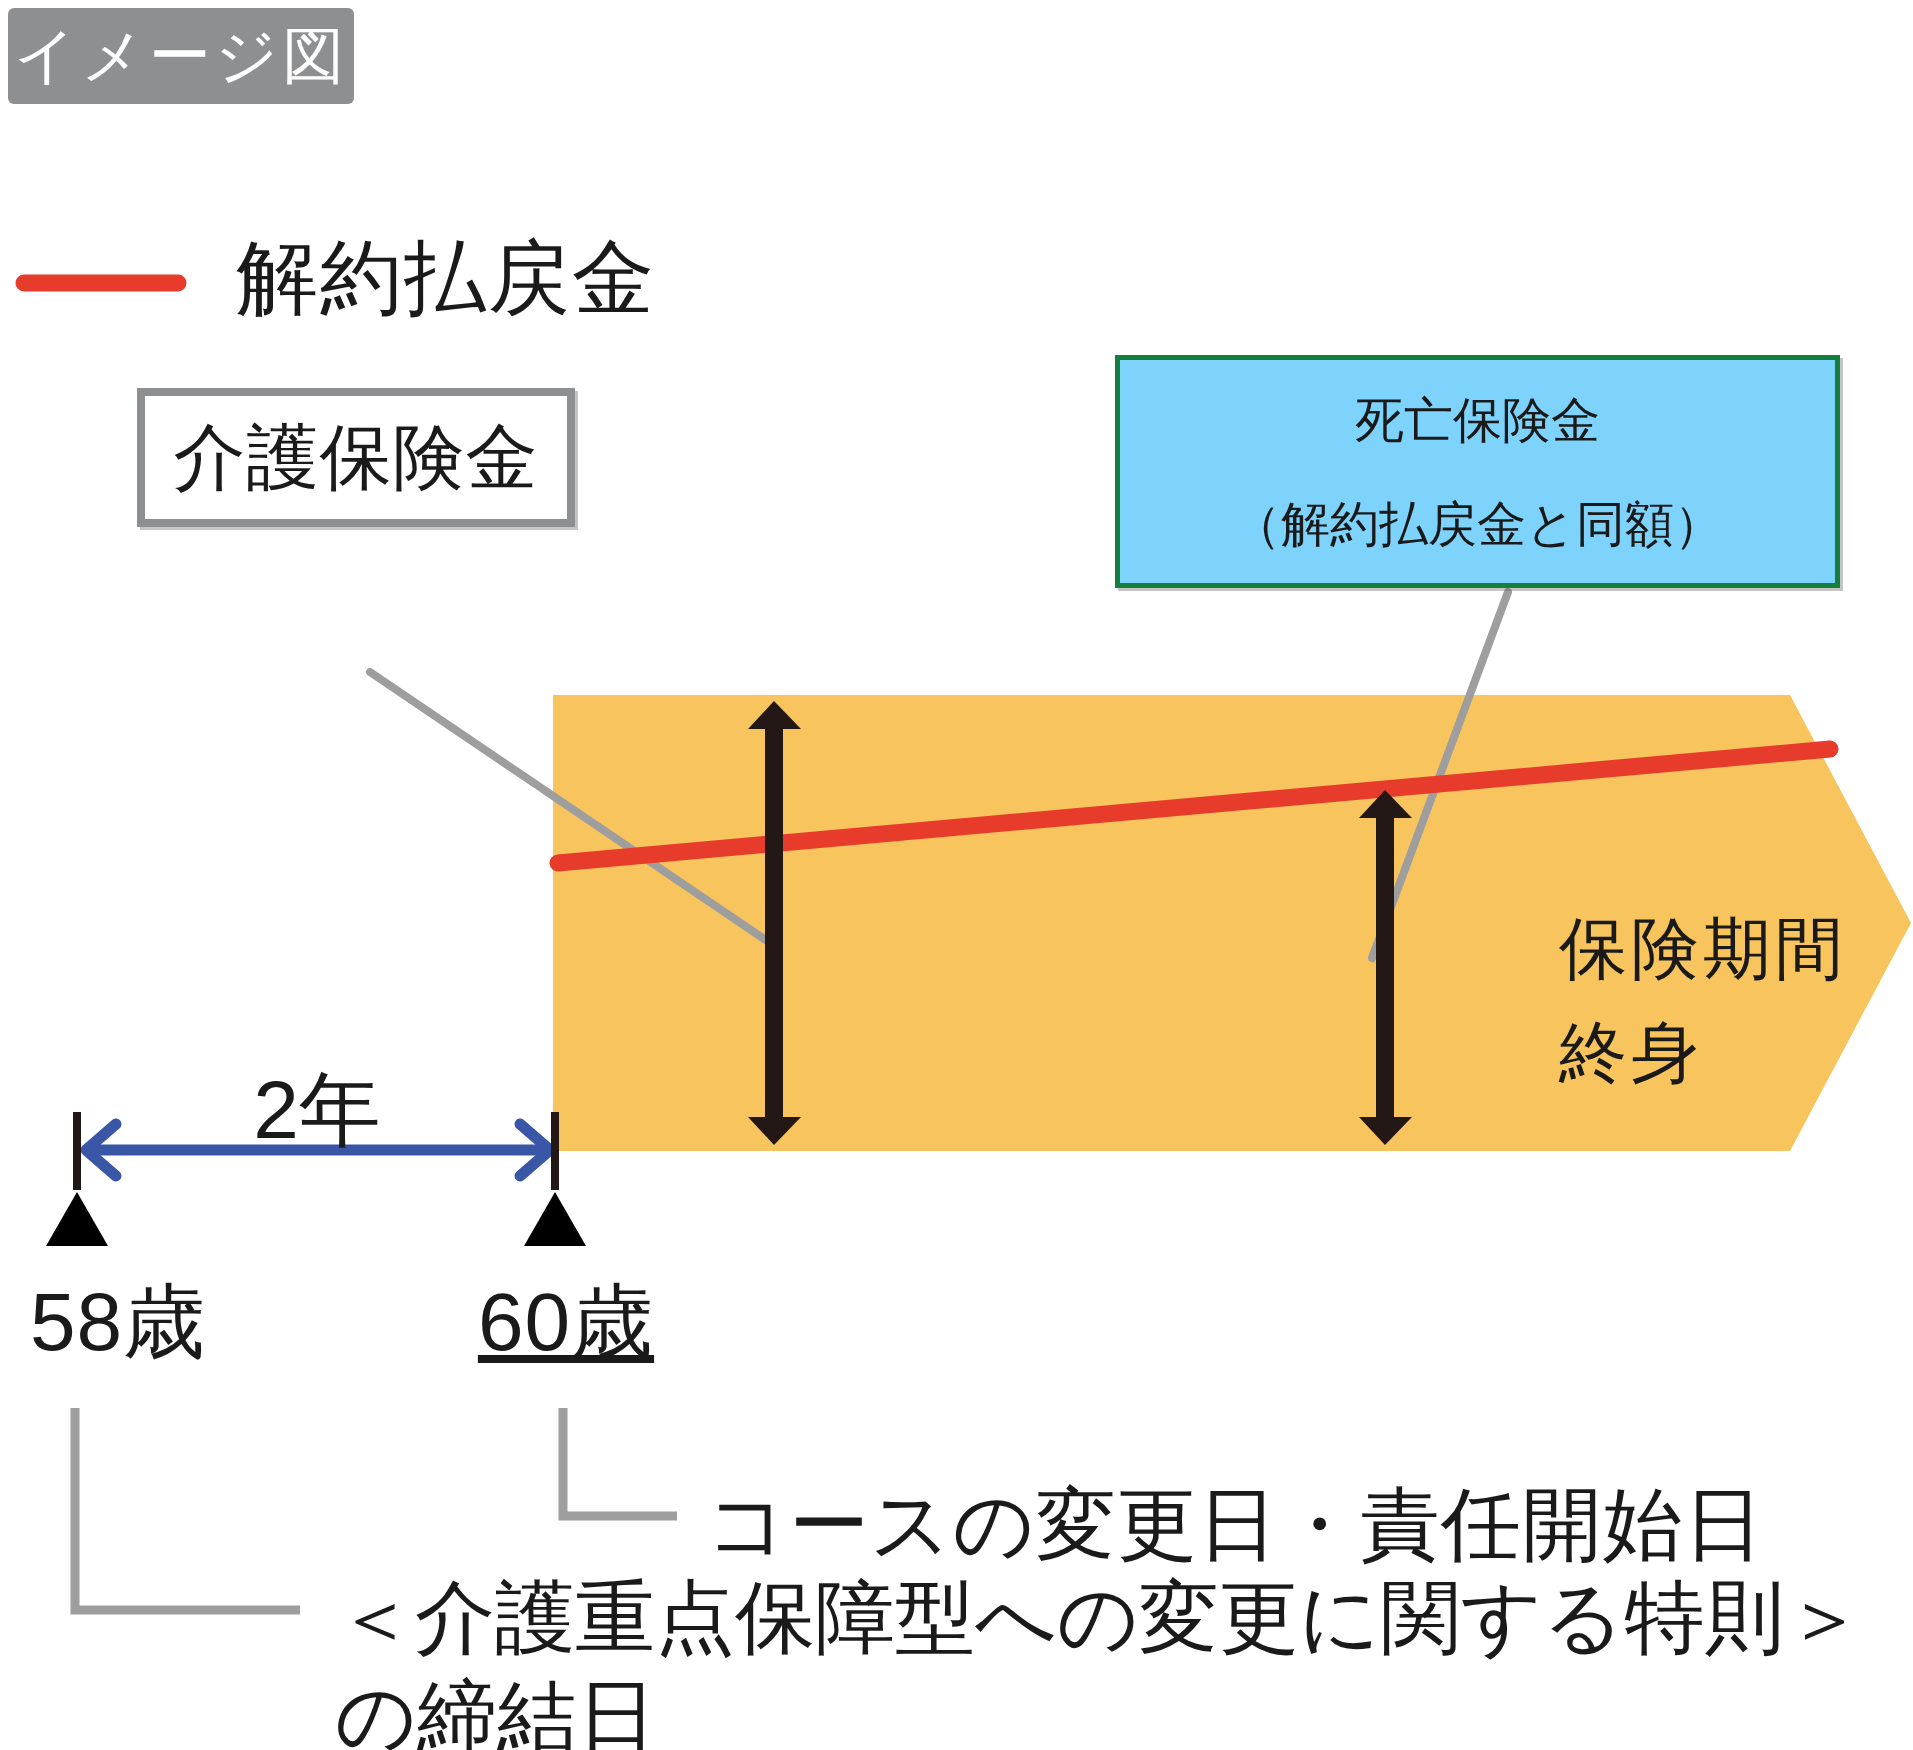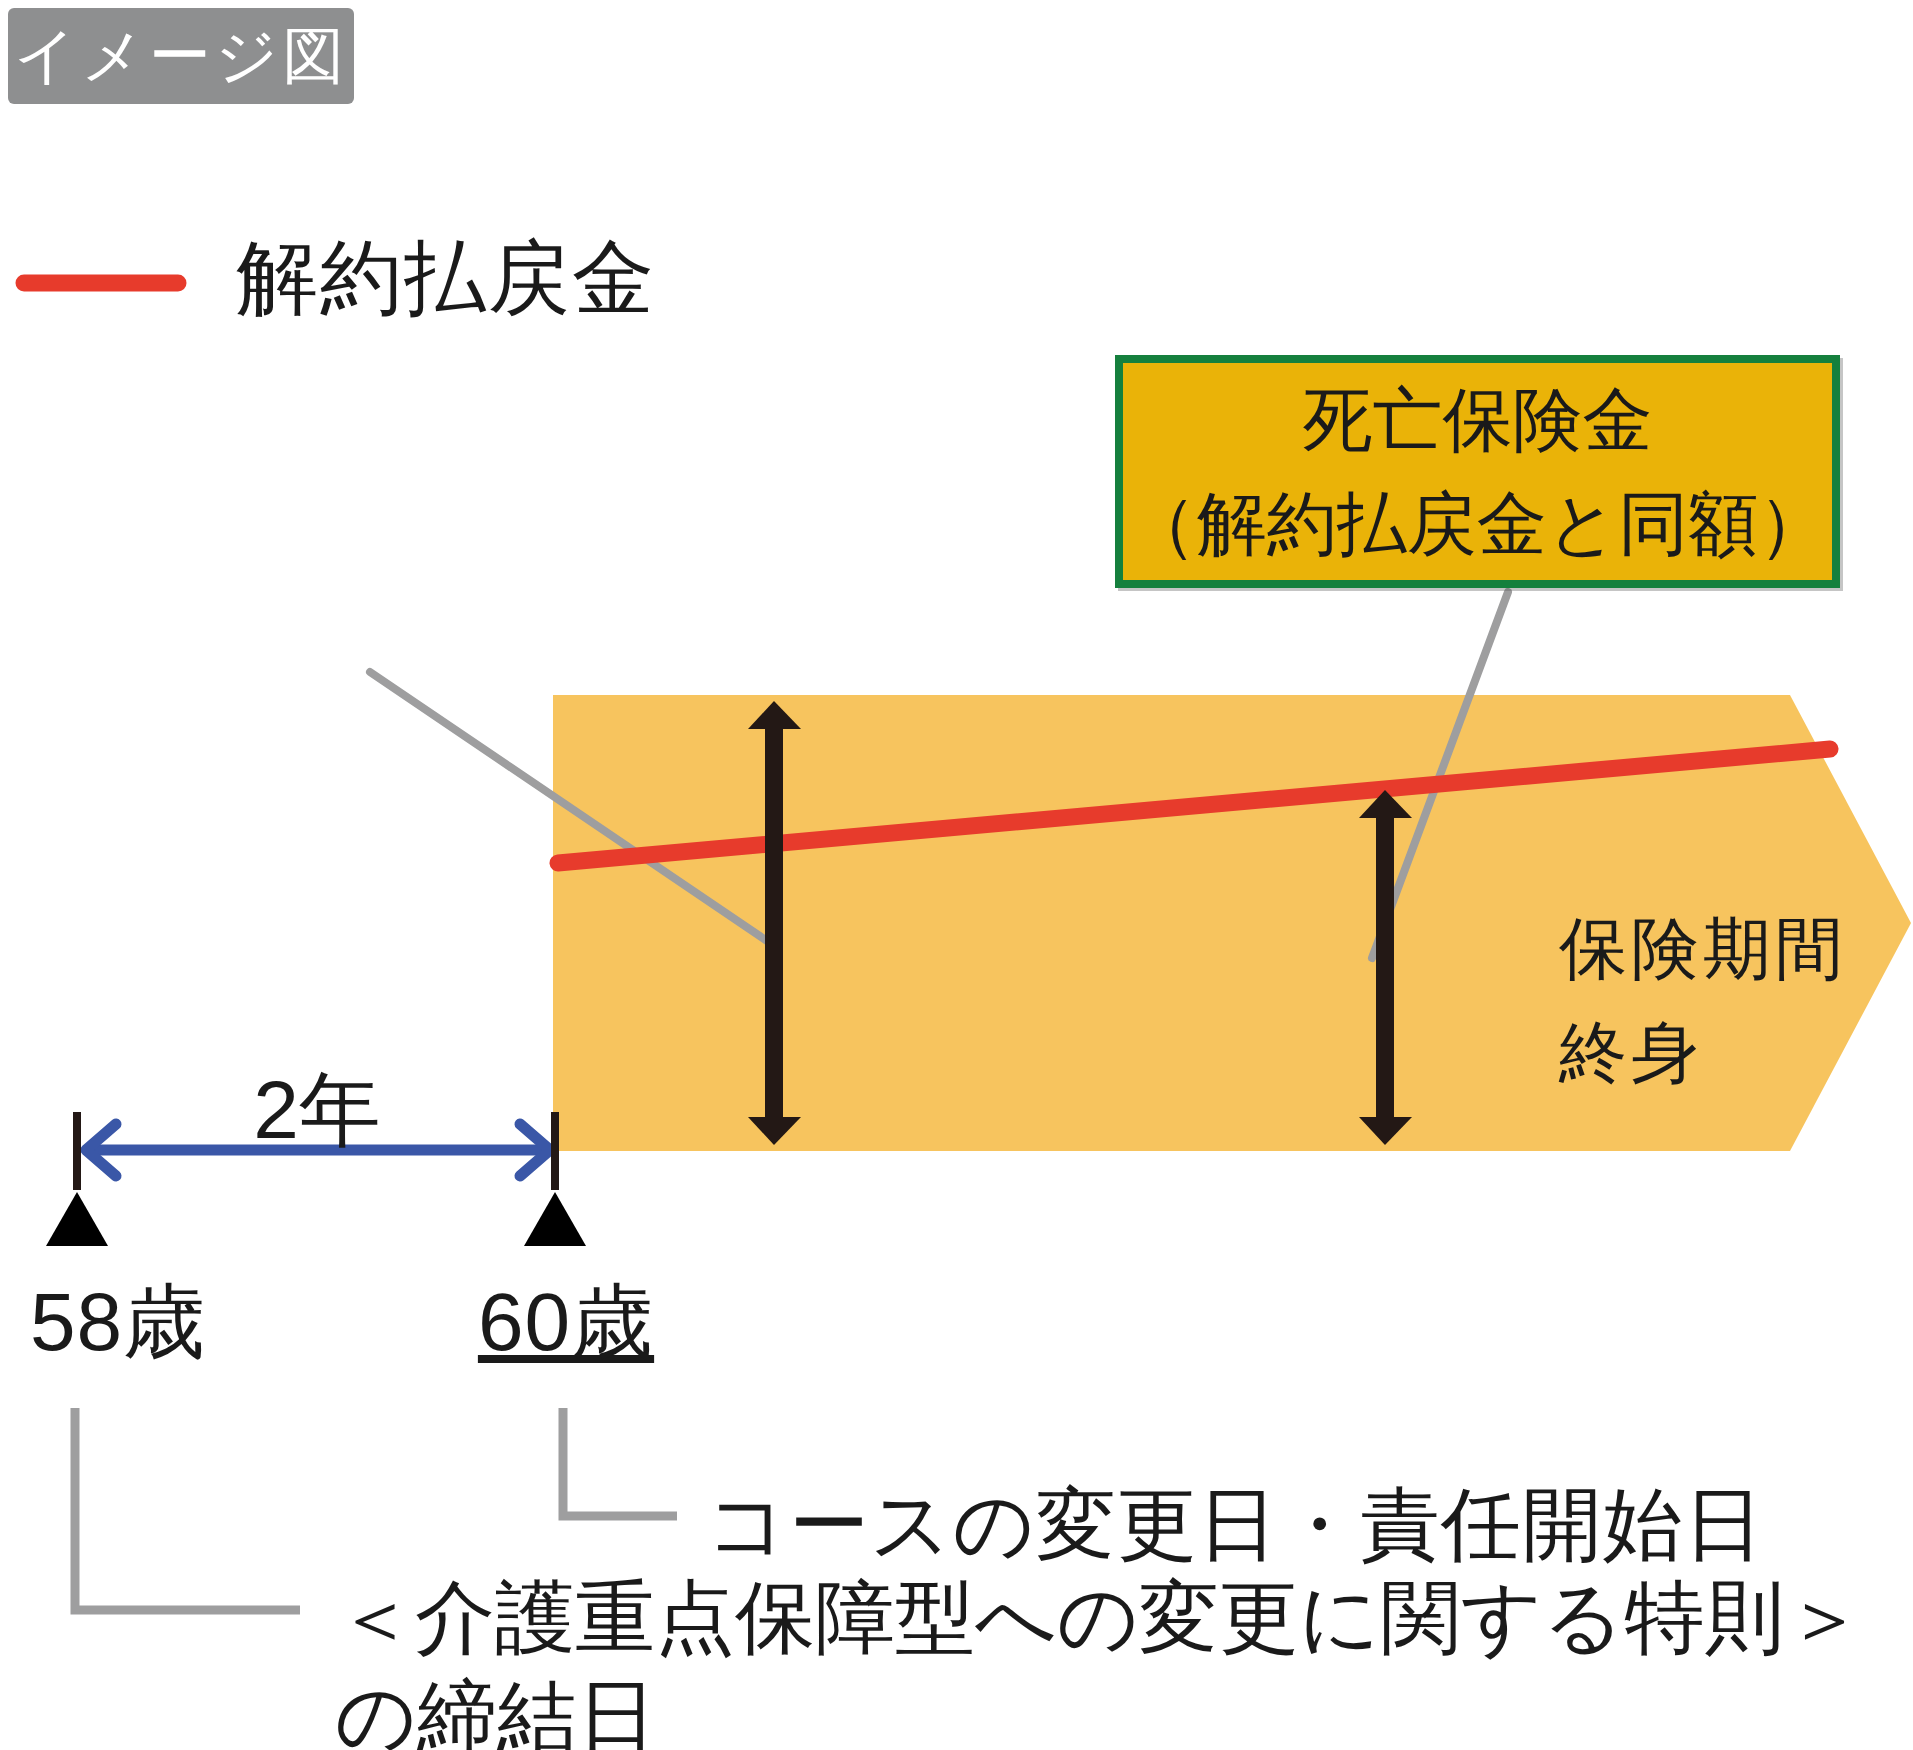--- a/index.html
+++ b/index.html
@@ -21,24 +21,24 @@
     display:flex;align-items:center;justify-content:center;
     font-size:72px;font-weight:500;letter-spacing:1px;
     box-shadow:3px 3px 0 rgba(90,90,90,.35);
   }
   .basic-pill{
     left:102px;top:553px;width:495px;height:100px;border-radius:50px;background:#c9caca;
     display:flex;align-items:center;justify-content:center;
     font-size:70px;font-weight:500;letter-spacing:1px;
   }
   .death-box{
-    left:1115px;top:355px;width:725px;height:233px;background:#eab308;
-    border:8px solid #15803d;box-sizing:border-box;
+    left:1115px;top:355px;width:725px;height:233px;background:#7dd3fc;
+    border:5px solid #15803d;box-sizing:border-box;
     display:flex;flex-direction:column;align-items:center;justify-content:center;
-    font-size:70px;font-weight:500;line-height:104px;letter-spacing:0px;
+    font-size:49px;font-weight:500;line-height:104px;letter-spacing:0px;
     box-shadow:3px 3px 0 rgba(90,90,90,.35);
   }
   .period-label{
     left:1559px;top:896px;font-size:68px;font-weight:500;line-height:104px;letter-spacing:4px;
     color:#1a1a1a;
   }
   .two-years{left:197px;top:1056px;width:240px;text-align:center;font-size:82px;font-weight:400;}
   .age-label{top:1268px;width:260px;text-align:center;font-size:82px;font-weight:500;letter-spacing:1px;}
   .age-58{left:-12px;}
   .age-60{left:436px;text-decoration:underline;}
@@ -90,20 +90,23 @@
 
     <polyline points="75,1408 75,1610 300,1610" fill="none" stroke="#9e9e9f" stroke-width="9"></polyline>
   </svg>
 
   <div class="abs badge">
     <span>イメージ図</span>
   </div>
 
   <div class="abs legend-label">解約払戻金</div>
 
+  <div class="abs care-box">
+    <span>介護保険金</span>
+  </div>
 
 
   <div class="abs death-box">
     <div>死亡保険金</div>
     <div>（解約払戻金と同額）</div>
   </div>
 
   <div class="abs period-label">
     <div>保険期間</div>
     <div>終身</div>

